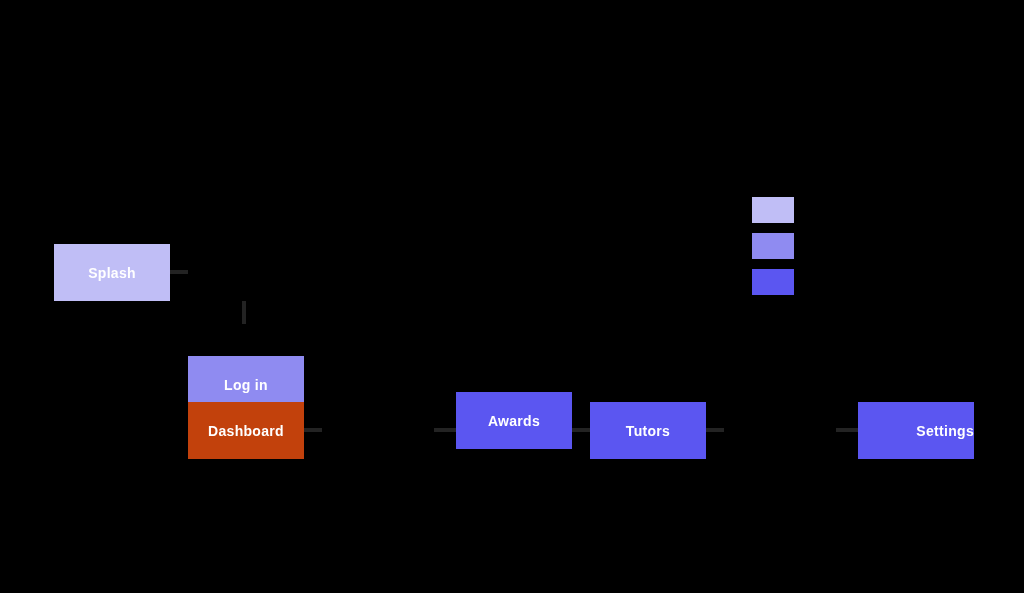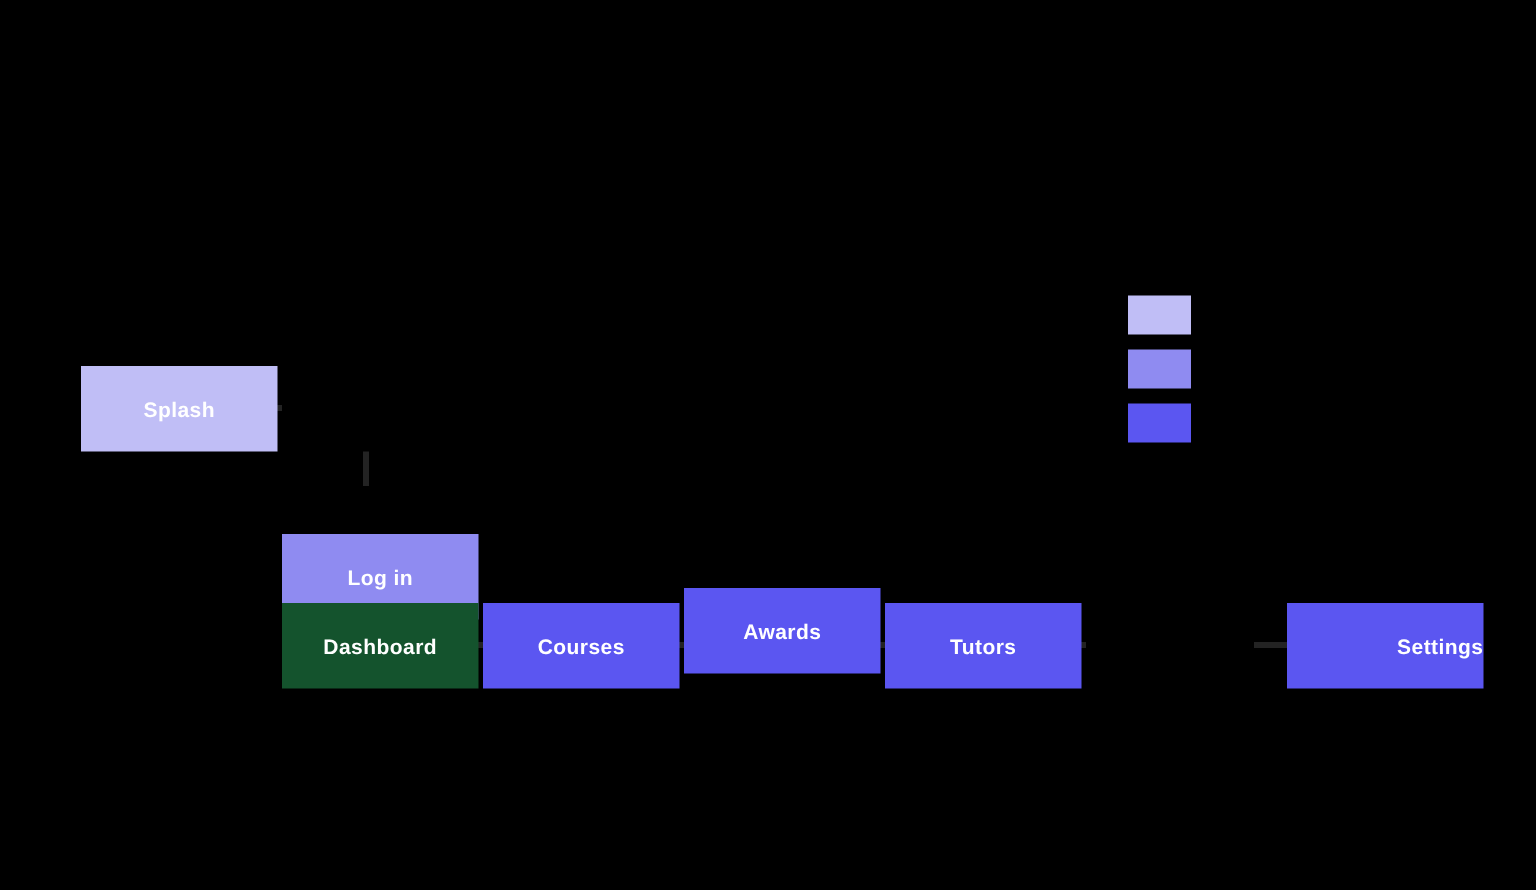--- a/index.html
+++ b/index.html
@@ -10,21 +10,21 @@
   .stage {
     position: relative;
     width: 1024px;
     height: 593px;
     background: #000000;
     overflow: hidden;
     font-family: "Liberation Sans", sans-serif;
   }
   .node {
     position: absolute;
-    width: 131px;
+    width: 116px;
     height: 57px;
     display: flex;
     align-items: center;
     justify-content: center;
   }
   .node span {
     color: #ffffff;
     font-size: 14px;
     font-weight: 700;
     letter-spacing: 0.3px;
@@ -74,25 +74,22 @@
   <div class="conn c-awards-tutors" style="background: rgb(35, 35, 35);"></div>
   <div class="conn c-tutors-faqs" style="background: rgb(35, 35, 35);"></div>
   <div class="conn c-faqs-settings" style="background: rgb(35, 35, 35);"></div>
 
   <div class="node n-splash" style="background: rgb(192, 190, 246);">
     <span>Splash</span>
   </div>
   <div class="node n-login" style="background: rgb(143, 139, 241); margin-top: 32px;">
     <span>Log in</span>
   </div>
-  <div class="node n-dashboard" style="background: #14532d;">
+  <div class="node n-dashboard" style="background: #c2410c;">
     <span>Dashboard</span>
-  </div>
-  <div class="node n-courses" style="background: rgb(91, 86, 241);">
-    <span>Courses</span>
   </div>
   <div class="node n-awards" style="background: rgb(91, 86, 241);">
     <span>Awards</span>
   </div>
   <div class="node n-tutors" style="background: rgb(91, 86, 241);">
     <span>Tutors</span>
   </div>
   <div class="node n-settings" style="background: rgb(91, 86, 241);">
     <span>Settings</span>
   </div>

